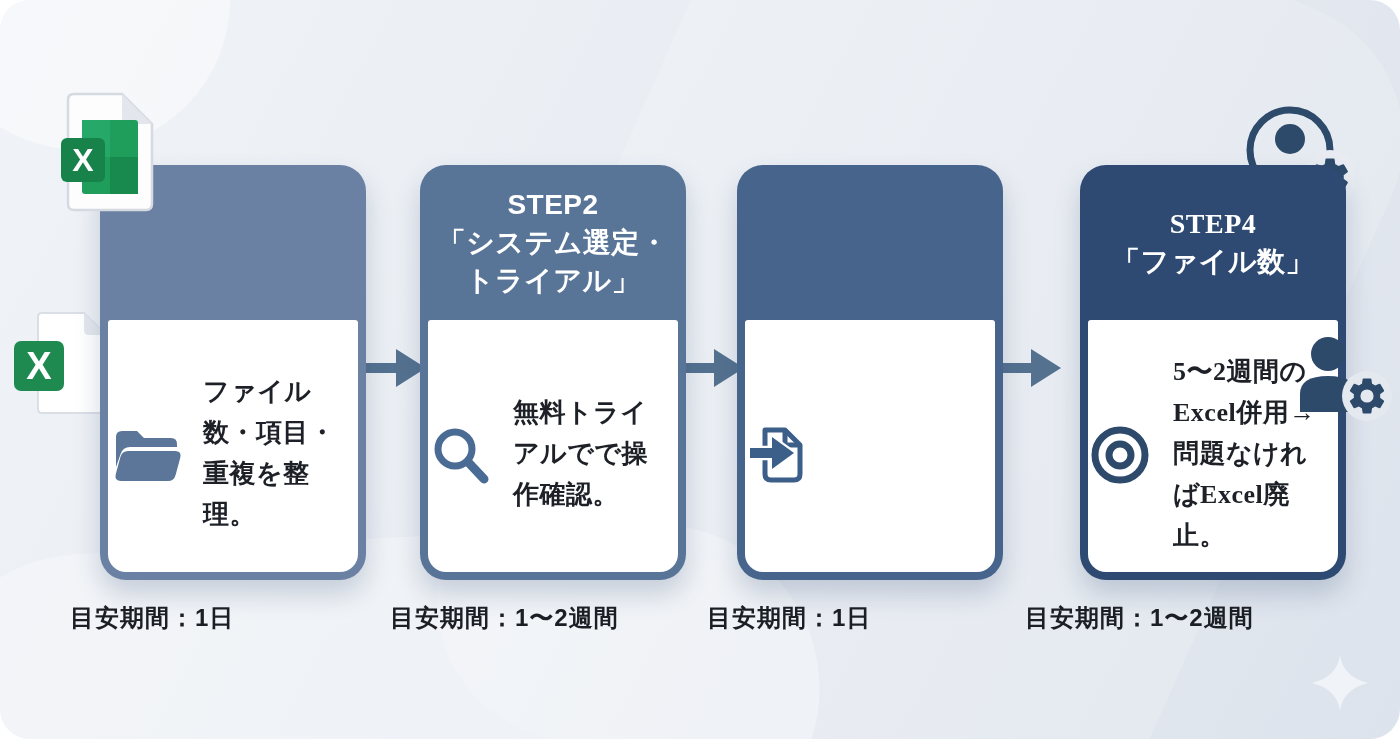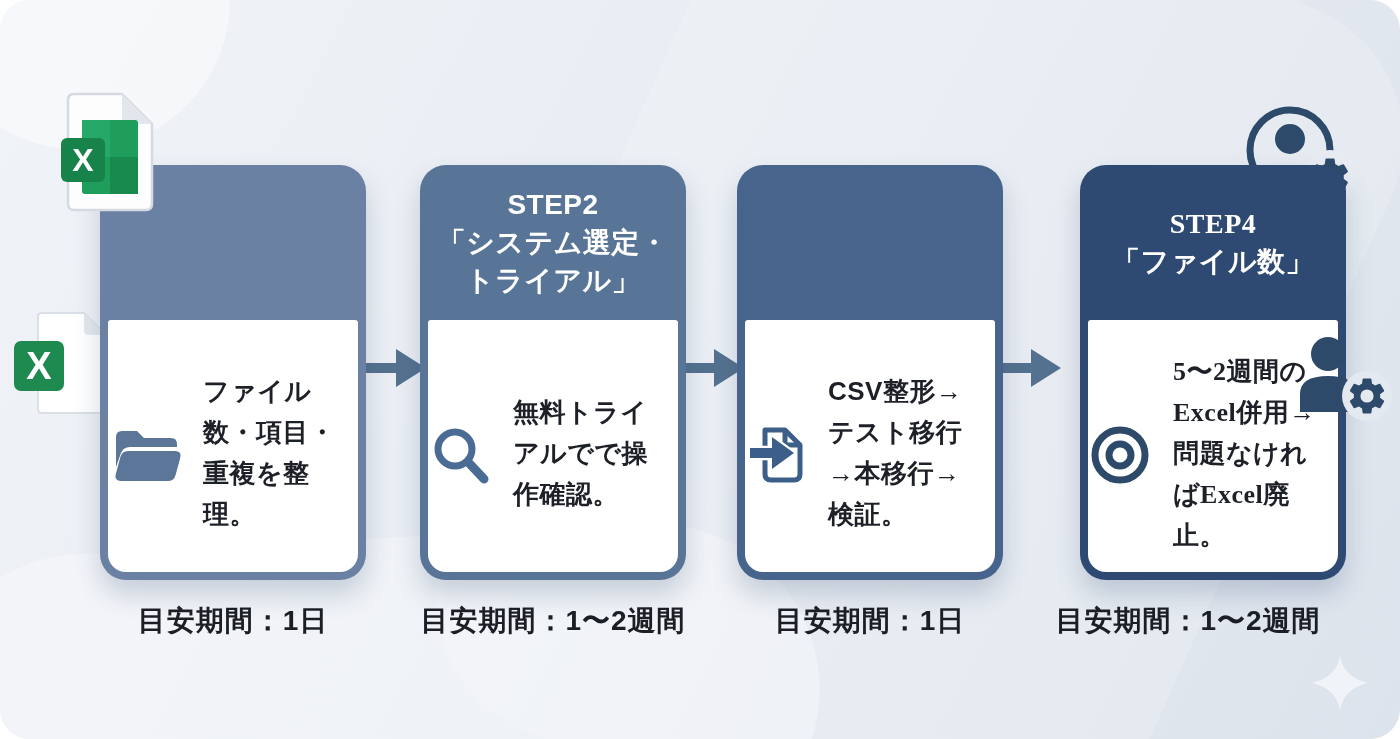--- a/index.html
+++ b/index.html
@@ -50,22 +50,22 @@
     word-break:break-all;
   }
 
   
   .flow-arrow { position:absolute; top:345px; width:66px; height:46px; z-index:2; }
   .flow-arrow svg { display:block; }
 
   
   .duration {
     position:absolute; top:602px; width:326px;
-    text-align:center; white-space:nowrap;
-    font-size:28px; font-weight:700; color:#1b1e24; letter-spacing:1px;
+    text-align:left; white-space:nowrap;
+    font-size:24px; font-weight:700; color:#1b1e24; letter-spacing:1px;
     z-index:3;
   }
 
   
   .dec { position:absolute; }
   .dec svg { display:block; }
   .excel-large { left:58px; top:90px; width:100px; height:126px; z-index:4; }
   .excel-small { left:12px; top:311px; width:100px; height:104px; z-index:2; }
   .user-circle-gear { left:1243px; top:103px; width:112px; height:106px; z-index:2; color:#2d4a6b; }
   .person-gear { left:1292px; top:332px; width:104px; height:100px; z-index:4; color:#2d4a6b; }
@@ -188,21 +188,20 @@
     <div class="step-body">
       <div class="step-icon" style="color: rgb(60, 95, 138);">
         <svg width="62" height="62" viewBox="0 0 62 62">
           <g stroke="currentColor" stroke-width="5" fill="none" stroke-linejoin="round">
             <path d="M20 6 H40 L55 21 V50 q0 6 -6 6 H26 q-6 0 -6 -6 Z"></path>
             <path d="M40 6 V21 H55"></path>
           </g>
           <polygon points="5,24 27,24 27,13 49,29 27,45 27,34 5,34" fill="currentColor" stroke="#ffffff" stroke-width="4.5" paint-order="stroke" stroke-linejoin="round"></polygon>
         </svg>
       </div>
-      <div class="step-text">CSV整形→テスト移行→本移行→検証。</div>
     </div>
   </div>
 
   <div class="flow-arrow" style="left:997px">
     <svg viewBox="0 0 66 46">
         <polygon points="0,18 34,18 34,4 64,23 34,42 34,28 0,28" fill="#54718f"></polygon>
       </svg>
   </div>
 
   <div class="step-card" style="left: 1080px; font-family: Liberation Serif, serif; --card-color: #2e4a72;">

